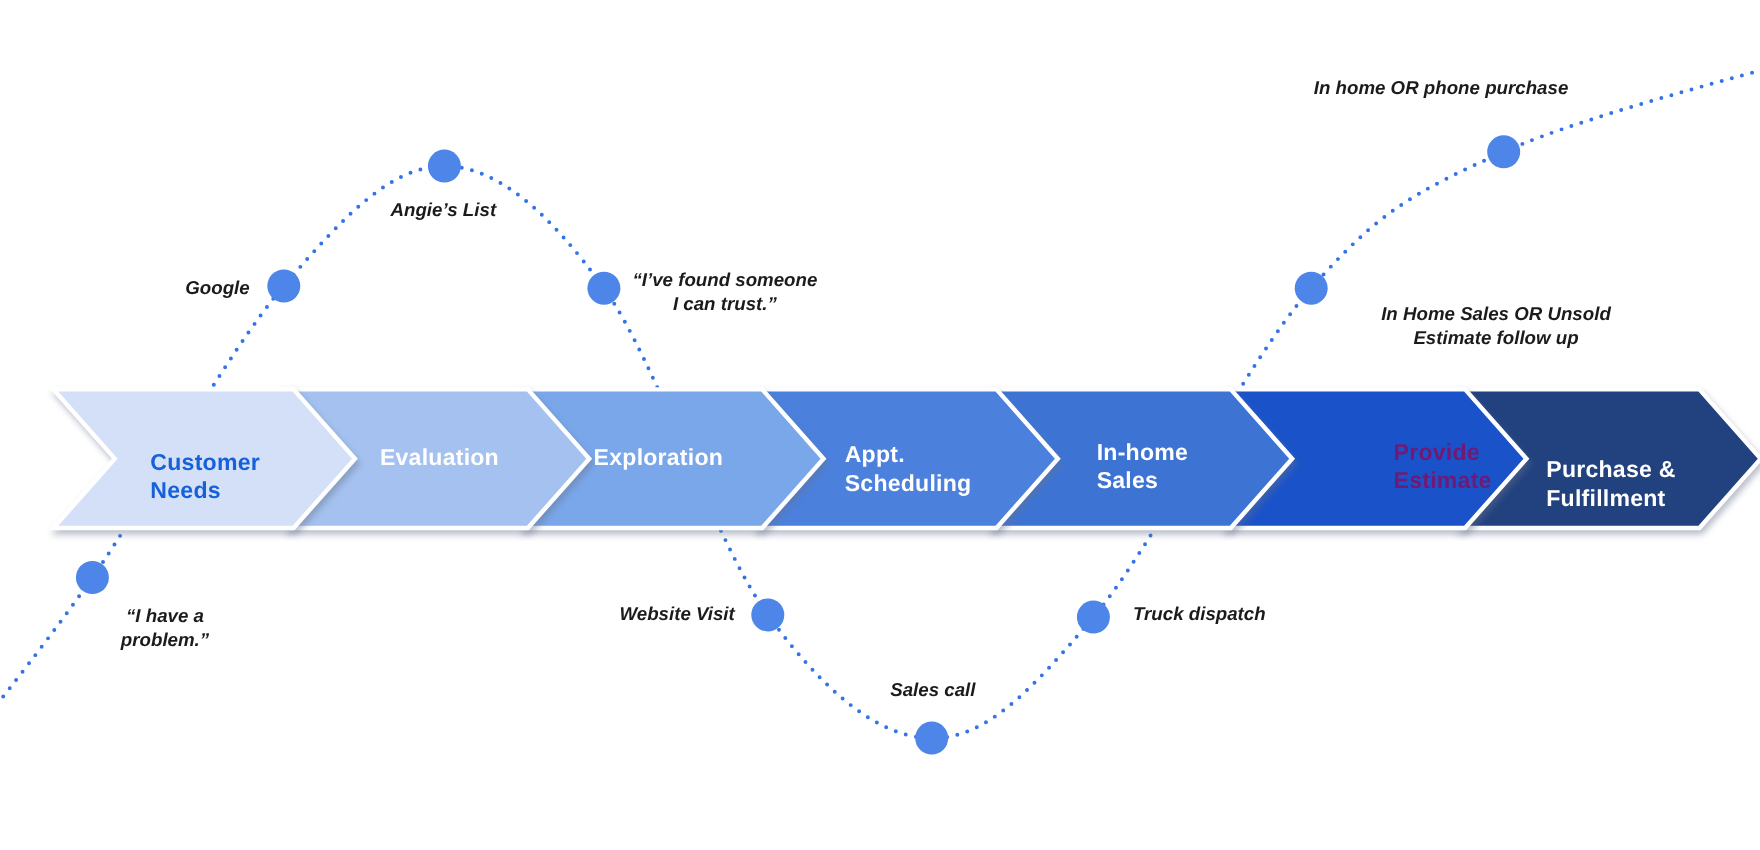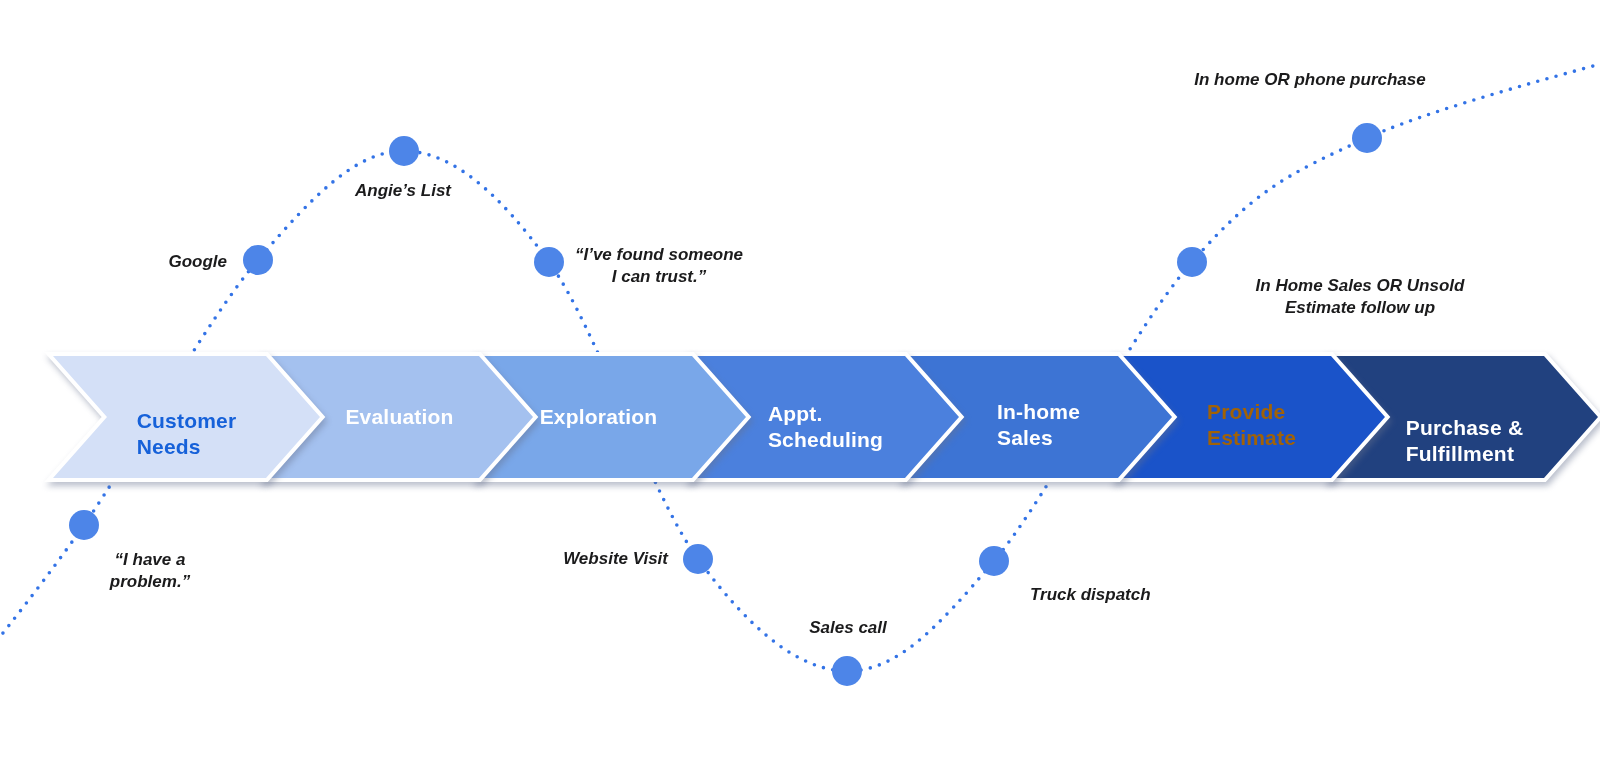--- a/index.html
+++ b/index.html
@@ -16,21 +16,21 @@
   }
   .stage-label span{white-space:pre-line;text-align:left;}
   .annot{
     position:absolute;z-index:3;font-weight:700;font-style:italic;
     font-size:17px;line-height:22px;color:#1b1b1c;white-space:nowrap;
   }
   .annot span{white-space:pre-line;display:inline-block;}
   .annot.align-center{transform:translate(-50%,-50%);text-align:center;}
   .annot.align-center span{text-align:center;}
   .annot.align-right{transform:translate(-100%,-50%);}
-  .annot.align-left{transform:translate(0,-50%);text-align:left;margin-top:36px;}
+  .annot.align-left{transform:translate(0,-50%);text-align:left;}
 </style>
 </head>
 <body>
 
 <div class="canvas">
   <svg id="curve-svg" width="1600" height="773" viewBox="0 0 1600 773">
       <path d="M -50 700 C -27.666666666666668 670.8333333333334 32.666666666666664 598.3333333333334 84 525 C 135.33333333333334 451.6666666666667 204.66666666666666 322.3333333333333 258 260 C 311.3333333333333 197.66666666666666 355.5 150.66666666666666 404 151 C 452.5 151.33333333333334 500 194 549 262 C 598 330 648.3333333333334 490.8333333333333 698 559 C 747.6666666666666 627.1666666666666 797.6666666666666 670.6666666666666 847 671 C 896.3333333333334 671.3333333333334 936.5 629.1666666666666 994 561 C 1051.5 492.8333333333333 1129.8333333333333 332.5 1192 262 C 1254.1666666666667 191.5 1285.6666666666667 174.66666666666666 1367 138 C 1448.3333333333333 101.33333333333334 1627.8333333333333 58 1680 42" fill="none" stroke="#3373e6" stroke-width="3.6" stroke-linecap="round" stroke-dasharray="0 9.5"></path>
       <circle cx="84" cy="525" r="15" fill="#4d85e8"></circle>
       <circle cx="258" cy="260" r="15" fill="#4d85e8"></circle>
       <circle cx="404" cy="151" r="15" fill="#4d85e8"></circle>
@@ -62,21 +62,21 @@
         <span>Exploration</span>
       </div>
       <div class="stage-label" style="left: 746px; top: 356px; width: 159px; height: 142px; color: rgb(255, 255, 255);">
         <span>Appt.
 Scheduling</span>
       </div>
       <div class="stage-label" style="left: 959px; top: 356px; width: 159px; height: 138px; color: rgb(255, 255, 255);">
         <span>In-home
 Sales</span>
       </div>
-      <div class="stage-label" style="left: 1172px; top: 356px; width: 159px; height: 138px; color: #a16207;">
+      <div class="stage-label" style="left: 1232px; top: 356px; width: 159px; height: 138px; color: #701a75;">
         <span>Provide
 Estimate</span>
       </div>
       <div class="stage-label" style="left: 1385px; top: 374px; width: 159px; height: 134px; color: rgb(255, 255, 255);">
         <span>Purchase &amp;
 Fulfillment</span>
       </div>
     </div>
   <div id="annotations">
       <div class="annot align-center" style="left: 150px; top: 571px;"><span>“I have a

